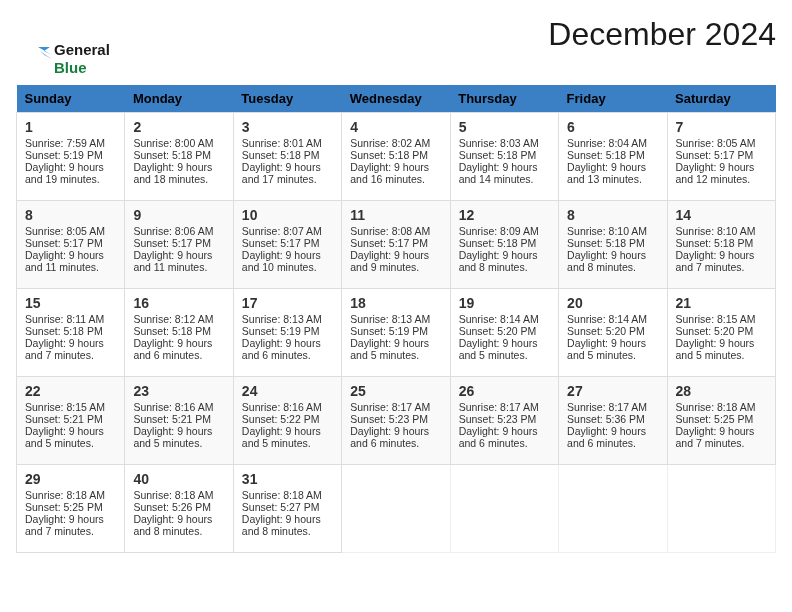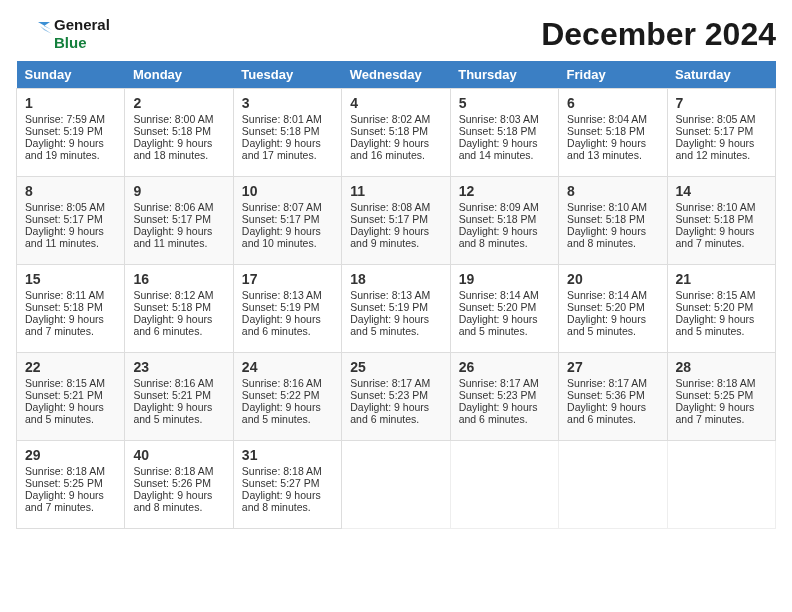--- a/index.html
+++ b/index.html
@@ -13,39 +13,40 @@
     .header {
       display: flex;
       justify-content: space-between;
       align-items: flex-start;
       margin-bottom: 8px;
     }
     .logo {
       display: flex;
       align-items: flex-end;
       gap: 6px;
+      margin-top: 25px;
     }
     .title-block { text-align: right; }
     .month-title {
       font-size: 32px;
-      font-weight: bold;
+      font-weight: normal;
       color: #1a1a1a;
     }
     .location {
       font-size: 14px;
       color: #555;
     }
     table {
       width: 100%;
       border-collapse: collapse;
       table-layout: fixed;
     }
     thead th {
       background-color: #3b7fc4;
-      color: #ffffff;
+      color: #000000;
       text-align: left;
       padding: 6px 8px;
       font-size: 13px;
       font-weight: bold;
     }
     tbody td {
       vertical-align: top;
       padding: 6px 8px;
       font-size: 10.5px;
       color: #333;

